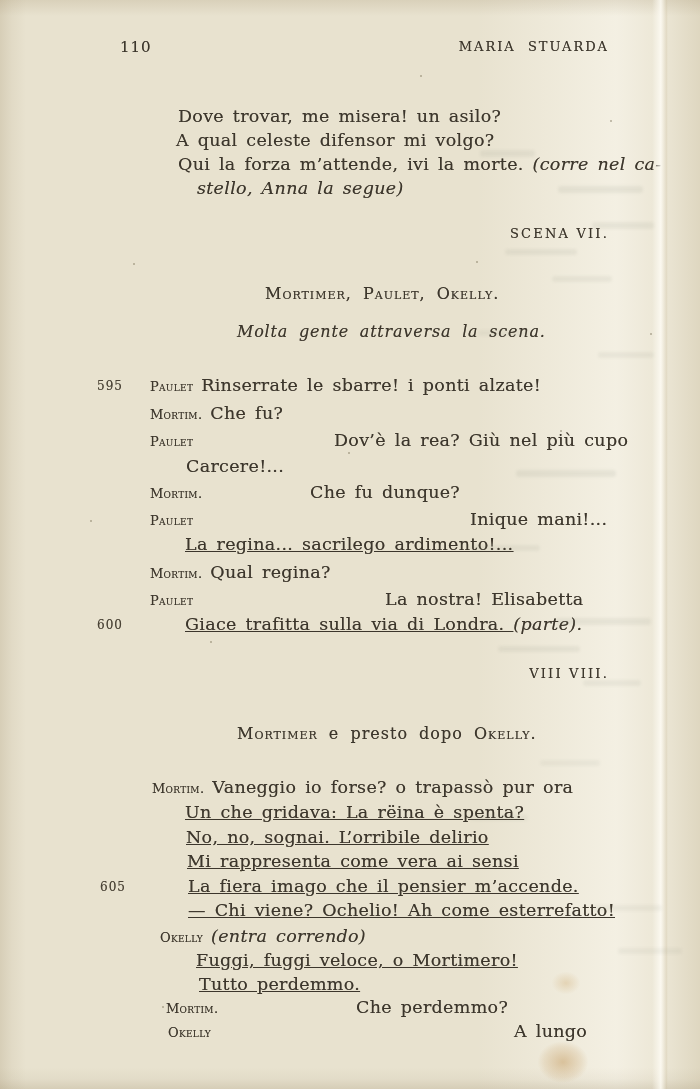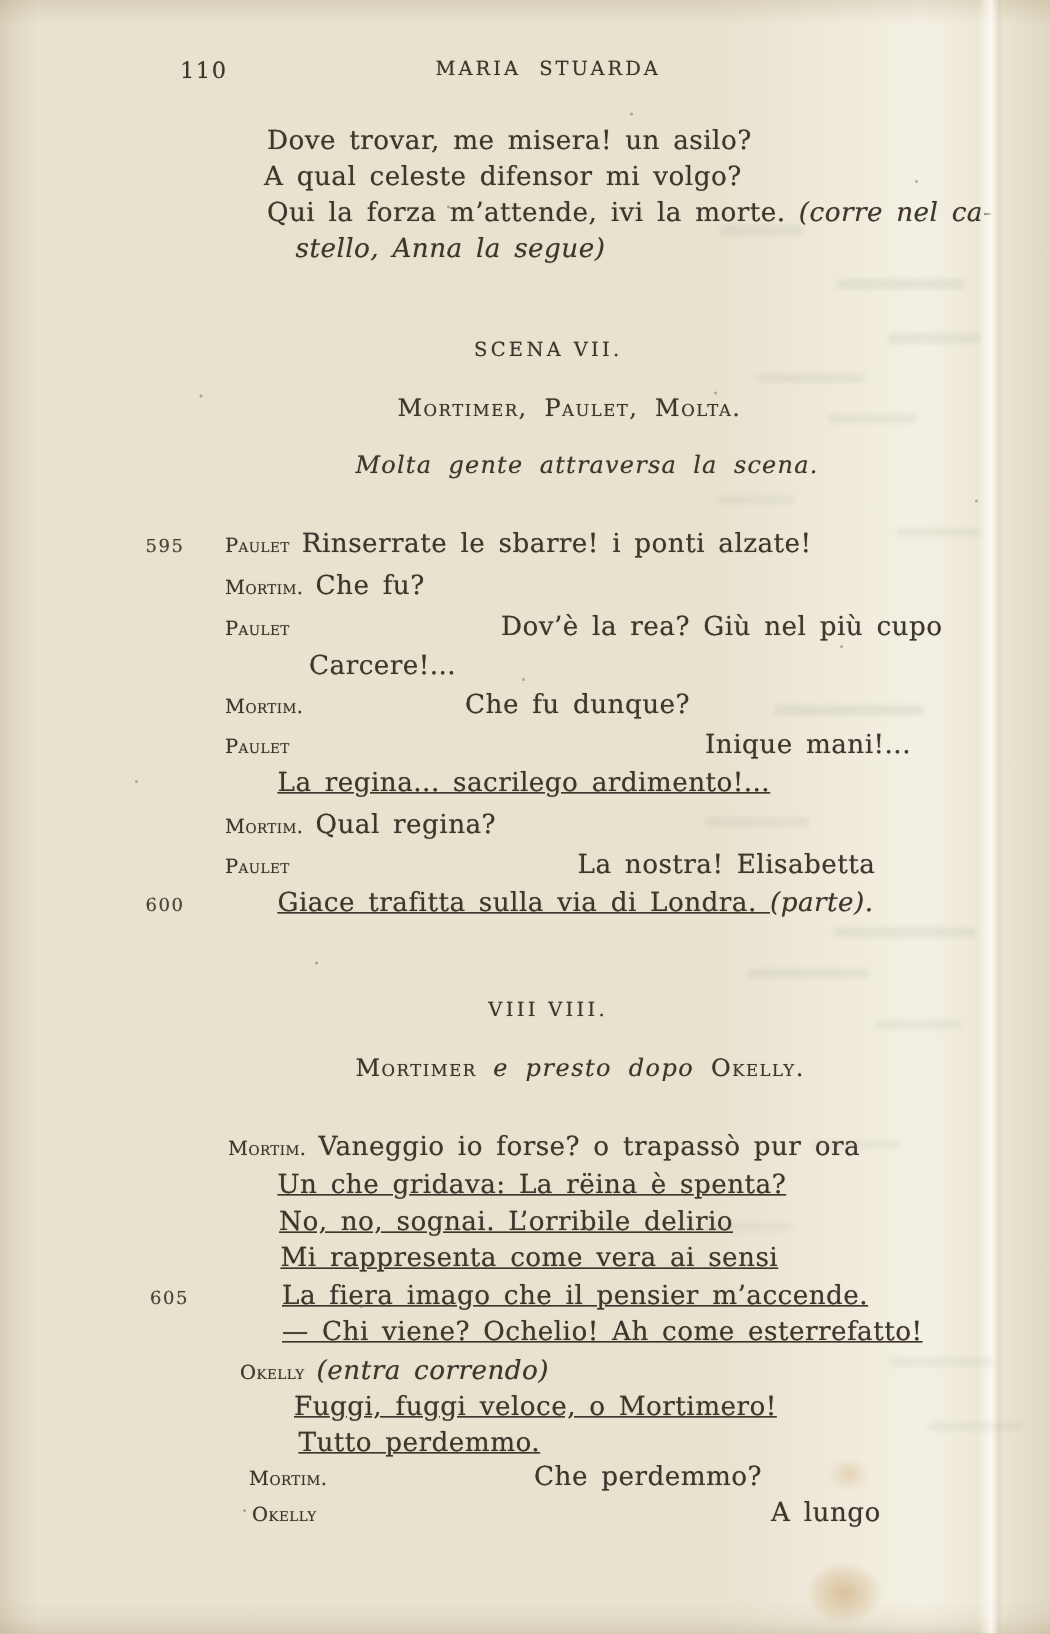--- a/index.html
+++ b/index.html
@@ -16,31 +16,31 @@
       radial-gradient(ellipse 20px 16px at 566px 983px, rgba(200,158,92,0.30), rgba(200,158,92,0) 72%),
       linear-gradient(90deg, rgba(146,126,88,0.20) 0px, rgba(146,126,88,0.08) 12px, rgba(146,126,88,0) 26px),
       linear-gradient(180deg, rgba(150,130,92,0.18) 0px, rgba(150,130,92,0) 16px),
       linear-gradient(0deg, rgba(140,122,86,0.20) 0px, rgba(140,122,86,0.06) 10px, rgba(140,122,86,0) 22px),
       linear-gradient(90deg, rgba(0,0,0,0) 68%, rgba(253,251,243,0.55) 88%, rgba(244,240,228,0.25) 95%, rgba(201,189,158,0.30) 100%),
       #e8e2cf;
   }
   .ink{ text-shadow:0 0 0.6px rgba(60,52,40,0.55); }
   .line{
     position:absolute; white-space:nowrap;
-    font-size:17.5px; letter-spacing:0.3px; word-spacing:3px; line-height:1.25;
+    font-size:17.5px; letter-spacing:0.3px; word-spacing:3px; line-height:1.25;margin-top:22px;
   }
   .cline{
-    position:absolute; left:138px; width:455px; text-align:center; white-space:nowrap;
+    position:absolute; left:154px; width:455px; text-align:right; white-space:nowrap;
   }
   .pagenum{ position:absolute; left:120px; top:38px; font-size:15px; letter-spacing:1px; }
   .running-title{ top:39px; font-size:13px; letter-spacing:2px; word-spacing:6px; }
   .heading{ font-size:13px; letter-spacing:2.2px; }
   .chars{ font-size:16px; letter-spacing:1px; word-spacing:5px; }
   .sc{ font-variant:small-caps; }
-  .it{ font-style:italic; }
+  .it{ }
   .dir{ font-size:16px; font-style:italic; letter-spacing:0.8px; word-spacing:5px; }
   .lnum{
     position:absolute; left:-53px; top:4px; width:46px;
     font-size:12px; letter-spacing:1px; color:#4a4336;
   }
   .lnum:empty{ display:none; }
   .sp{ font-variant:small-caps; font-size:13px; margin-right:8px; }
   .sp:empty{ display:none; }
   .st{ font-style:italic; }
   .cont{ position:absolute; top:0; }
@@ -62,27 +62,27 @@
 
   <span class="pagenum">110</span>
   <div class="cline running-title">MARIA STUARDA</div>
 
   <div class="line" style="top:84px;left:178px"><span class="vt">Dove trovar, me misera! un asilo?</span></div>
   <div class="line" style="top:108px;left:176px"><span class="vt">A qual celeste difensor mi volgo?</span></div>
   <div class="line" style="top:132px;left:178px"><span class="vt">Qui la forza m’attende, ivi la morte. </span><span class="st">(corre nel ca-</span></div>
   <div class="line" style="top:156px;left:197px"><span class="st">stello, Anna la segue)</span></div>
 
   <div class="cline heading" style="top:226px">SCENA VII.</div>
-  <div class="line chars sc" style="top:262px;left:265px">Mortimer, Paulet, Molta.</div>
+  <div class="line chars sc" style="top:262px;left:265px">Mortimer, Paulet, Okelly.</div>
   <div class="line dir" style="top:300px;left:237px">Molta gente attraversa la scena.</div>
 
   <div class="line" style="top:353px;left:150px"><span class="lnum">595</span><span class="sp">Paulet</span><span class="vt">Rinserrate le sbarre! i ponti alzate!</span></div>
   <div class="line" style="top:381px;left:150px"><span class="sp">Mortim.</span><span class="vt">Che fu?</span></div>
   <div class="line" style="top:408px;left:150px"><span class="sp">Paulet</span><span class="cont" style="left:184px">Dov’è la rea? Giù nel più cupo</span></div>
-  <div class="line ind2" style="top:434px;left:164px"><span class="vt">Carcere!...</span></div>
+  <div class="line ind2" style="top:434px;left:144px"><span class="vt">Carcere!...</span></div>
   <div class="line" style="top:460px;left:150px"><span class="sp">Mortim.</span><span class="cont" style="left:160px">Che fu dunque?</span></div>
   <div class="line" style="top:487px;left:150px"><span class="sp">Paulet</span><span class="cont" style="left:320px">Inique mani!...</span></div>
   <div class="line" style="top:512px;left:150px"><span class="vt ind">La regina... sacrilego ardimento!...</span></div>
   <div class="line" style="top:540px;left:150px"><span class="sp">Mortim.</span><span class="vt">Qual regina?</span></div>
   <div class="line" style="top:567px;left:150px"><span class="sp">Paulet</span><span class="cont" style="left:235px">La nostra! Elisabetta</span></div>
   <div class="line" style="top:592px;left:150px"><span class="lnum">600</span><span class="vt ind">Giace trafitta sulla via di Londra. </span><span class="st">(parte).</span></div>
 
   <div class="cline heading" style="top:666px">VIII VIII.</div>
   <div class="line chars" style="top:702px;left:237px"><span class="sc">Mortimer</span> <span class="it">e presto dopo</span> <span class="sc">Okelly.</span></div>
 

